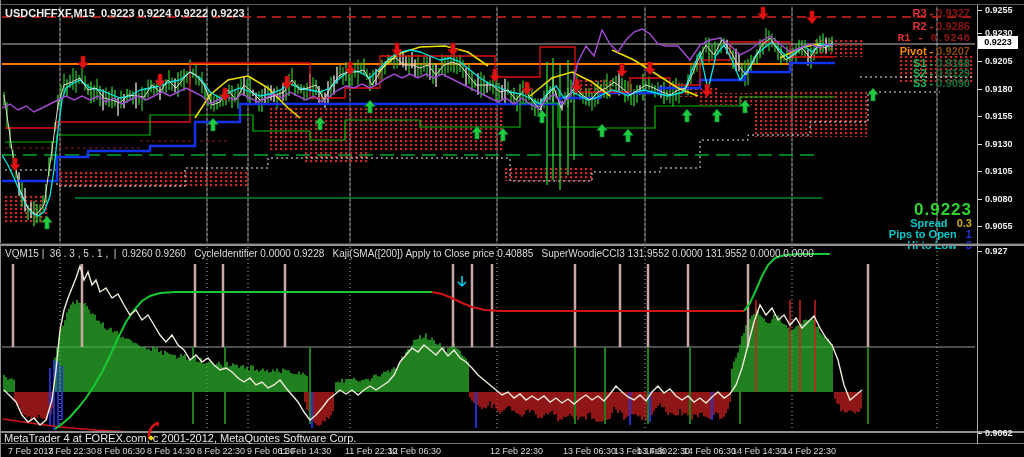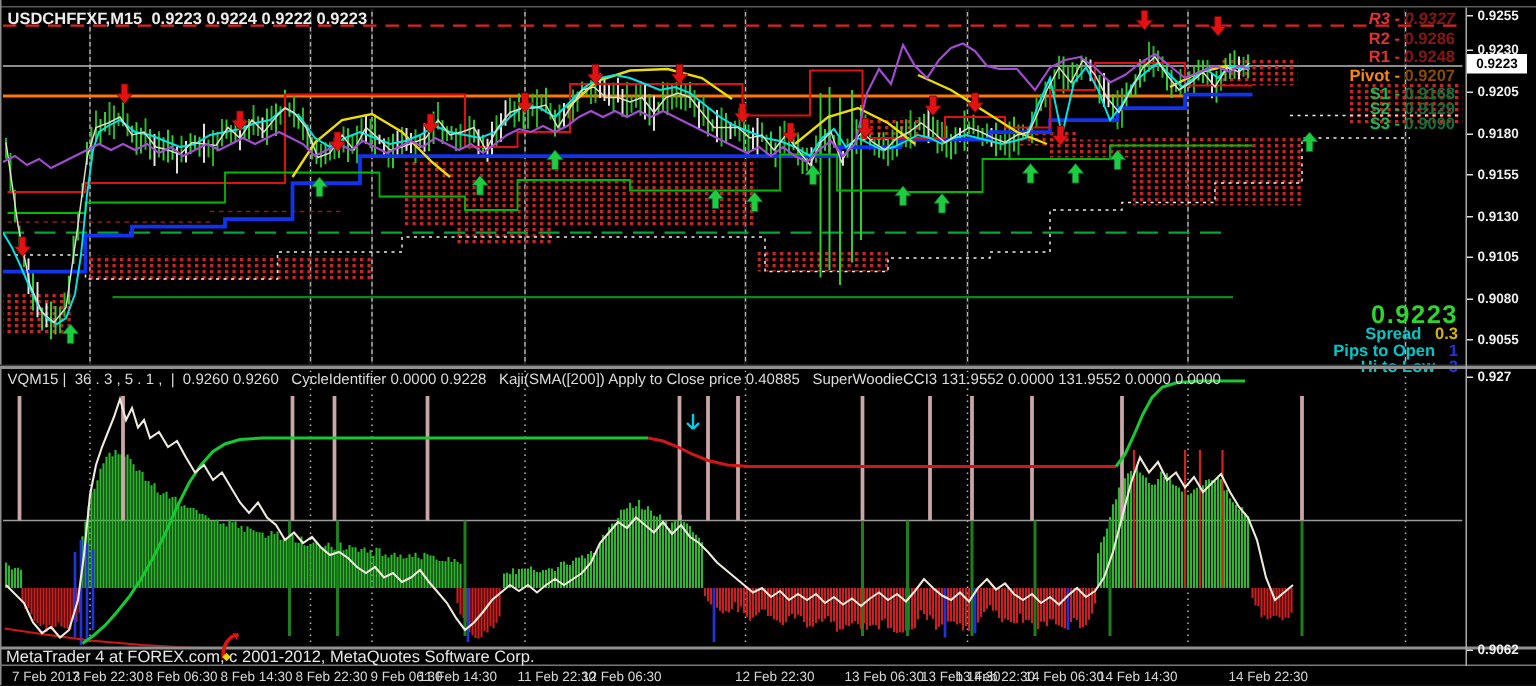--- a/index.html
+++ b/index.html
@@ -879,23 +879,23 @@
       <polyline points="55,429 62,424 70,417 78,408 86,398 94,386 102,372 110,356 118,338 126,322 134,310 142,301 150,296 160,293 175,292 200,292 300,292 400,292 432,292" fill="none" stroke="#16C832" stroke-width="2"></polyline>
       <polyline points="432,292 442,294 452,298 462,303 472,307 485,310 500,311 600,311 700,311 744,311" fill="none" stroke="#D21616" stroke-width="2"></polyline>
       <polyline points="744,311 750,303 756,290 762,276 768,265 775,258 785,255 800,254 815,254 830,254" fill="none" stroke="#16C832" stroke-width="2"></polyline>
       <polyline points="4,390 10,396 16,402 22,415 28,422 34,418 40,425 46,420 52,400 56,370 60,330 64,310 68,298 72,288 76,278 80,266 84,280 88,272 92,285 96,280 100,292 106,288 112,298 118,294 124,305 130,315 136,310 142,320 148,315 154,325 160,335 166,342 172,335 178,345 184,350 190,360 196,355 202,362 208,358 214,365 220,370 226,368 232,372 238,378 244,382 250,378 256,385 262,382 268,388 274,385 280,380 286,388 292,395 298,402 304,412 310,420 316,415 322,408 328,400 334,395 340,390 346,394 352,390 358,395 364,390 370,386 376,390 382,386 388,382 394,375 400,362 406,355 412,348 418,352 424,345 430,350 436,355 442,348 448,356 454,350 460,358 466,362 472,368 478,375 484,380 490,385 496,390 502,395 508,392 514,398 520,394 526,400 532,396 538,400 544,396 550,402 556,398 562,403 568,399 574,404 580,399 586,395 592,400 598,396 604,401 610,394 616,386 622,392 628,397 634,400 640,395 646,401 652,392 658,386 664,393 670,389 676,396 682,400 688,396 694,402 700,398 706,403 712,397 718,392 724,398 730,394 736,385 742,368 748,345 754,322 760,305 766,315 772,308 778,320 784,315 790,325 796,318 802,328 808,322 814,316 820,328 826,338 832,345 838,360 844,385 850,400 856,395 862,390" fill="none" stroke="#EFEADB" stroke-width="1.4"></polyline>
       <path d="M462,276 v10 m0,0 l-4,-4 m4,4 l4,-4" stroke="#00CCEE" stroke-width="1.6" fill="none"></path>
     </svg>
 
   <div class="chart-title"><span>USDCHFFXF,M15</span><span id="ohlc-span">  0.9223 0.9224 0.9222 0.9223</span></div>
 
   <div id="pivot-rows">
-      <div class="pivrow" style="top: 7px; font-style: italic;"><span style="color:#E03232">R3 </span><span style="color:#E03232">- </span><span style="color:#8B1515">0.9327</span></div>
+      <div class="pivrow" style="top: 7px;"><span style="color:#E03232">R3 </span><span style="color:#E03232">- </span><span style="color:#8B1515">0.9327</span></div>
       <div class="pivrow" style="top: 20px;"><span style="color:#E03232">R2 </span><span style="color:#E03232">- </span><span style="color:#8B1515">0.9286</span></div>
-      <div class="pivrow" style="top: 32px;"><span style="color:#E03232">R1 </span><span style="color:#E03232">- </span><span style="color:#8B1515">0.9248</span></div>
+      <div class="pivrow" style="top: 32px; font-family: Liberation Mono, monospace;"><span style="color:#E03232">R1 </span><span style="color:#E03232">- </span><span style="color:#8B1515">0.9248</span></div>
       <div class="pivrow" style="top: 45px;"><span style="color:#FF8800">Pivot </span><span style="color:#FF8800">- </span><span style="color:#8A4A00">0.9207</span></div>
       <div class="pivrow" style="top: 57px;"><span style="color:#18B855">S1 </span><span style="color:#18B855">- </span><span style="color:#12703A">0.9168</span></div>
       <div class="pivrow" style="top: 67px; padding-left: 48px;"><span style="color:#18B855">S2 </span><span style="color:#18B855">- </span><span style="color:#12703A">0.9129</span></div>
       <div class="pivrow" style="top: 77px;"><span style="color:#18B855">S3 </span><span style="color:#18B855">- </span><span style="color:#12703A">0.9090</span></div>
     </div>
 
   <div class="pricebig">0.9223</div>
   <div id="display-rows">
       <div class="disprow" style="top: 217px;"><span class="lab">Spread</span><span style="color:#D4B400">   0.3</span></div>
       <div class="disprow" style="top: 228px;"><span class="lab">Pips to Open</span><span style="color:#2233DD">   1</span></div>
@@ -934,21 +934,21 @@
       <div class="tlbl" style="left: 279px;">11 Feb 14:30</div>
       <div class="tlbl" style="left: 345px;">11 Feb 22:30</div>
       <div class="tlbl" style="left: 388px;">12 Feb 06:30</div>
       <div class="tlbl" style="left: 440px; margin-top: 40px;">12 Feb 14:30</div>
       <div class="tlbl" style="left: 490px;">12 Feb 22:30</div>
       <div class="tlbl" style="left: 540px; padding-left: 23px;">13 Feb 06:30</div>
       <div class="tlbl" style="left: 588px; margin-left: 26px;">13 Feb 14:30</div>
       <div class="tlbl" style="left: 637px;">13 Feb 22:30</div>
       <div class="tlbl" style="left: 683px;">14 Feb 06:30</div>
       <div class="tlbl" style="left: 732px;">14 Feb 14:30</div>
-      <div class="tlbl" style="left: 783px; margin-left: 36px;">14 Feb 22:30</div>
+      <div class="tlbl" style="left: 783px;">14 Feb 22:30</div>
     </div>
 
   <div class="status-bar">MetaTrader 4 at FOREX.com, c 2001-2012, MetaQuotes Software Corp.</div>
   <svg class="cursor-icon" viewBox="0 0 18 20">
     <path d="M3,18 C2,10 6,3 13,2" stroke="#E31212" stroke-width="2.5" fill="none"></path>
     <path d="M13,2 l-4,-1 l3,5 z" fill="#E31212"></path>
     <rect x="3" y="15" width="4" height="4" fill="#E8D800" transform="rotate(45 5 17)"></rect>
   </svg>
 </div>
 

